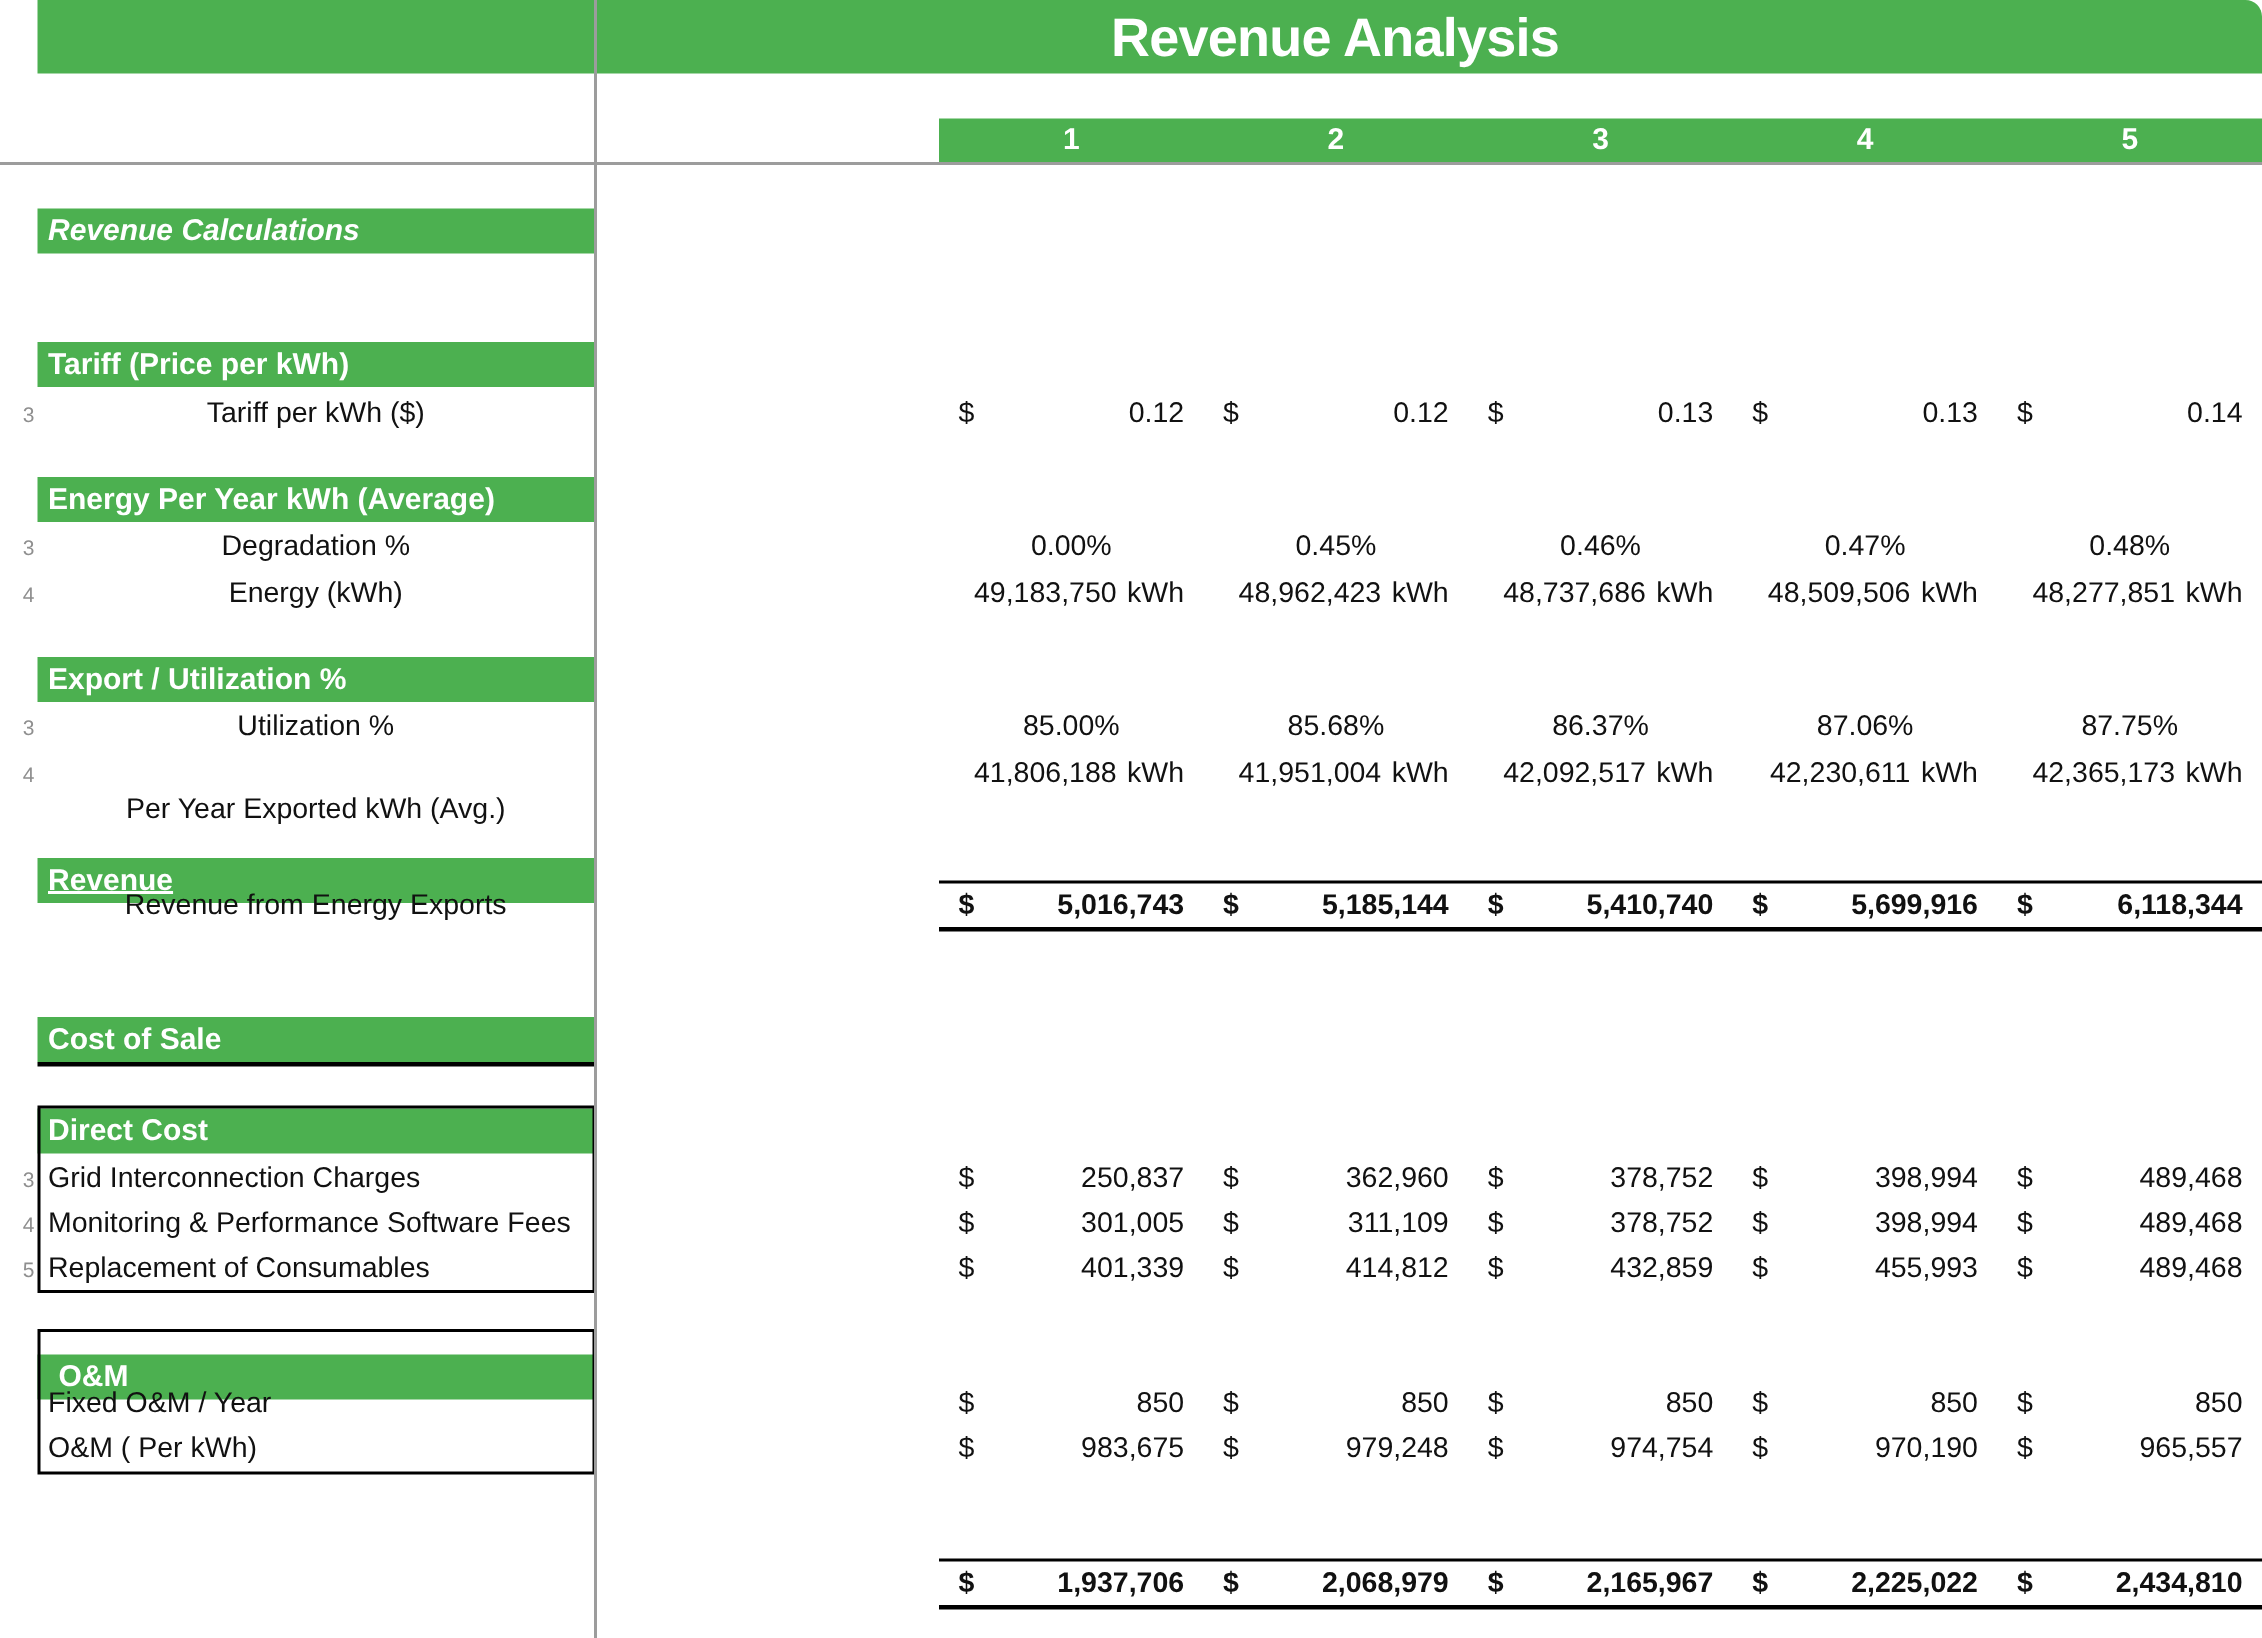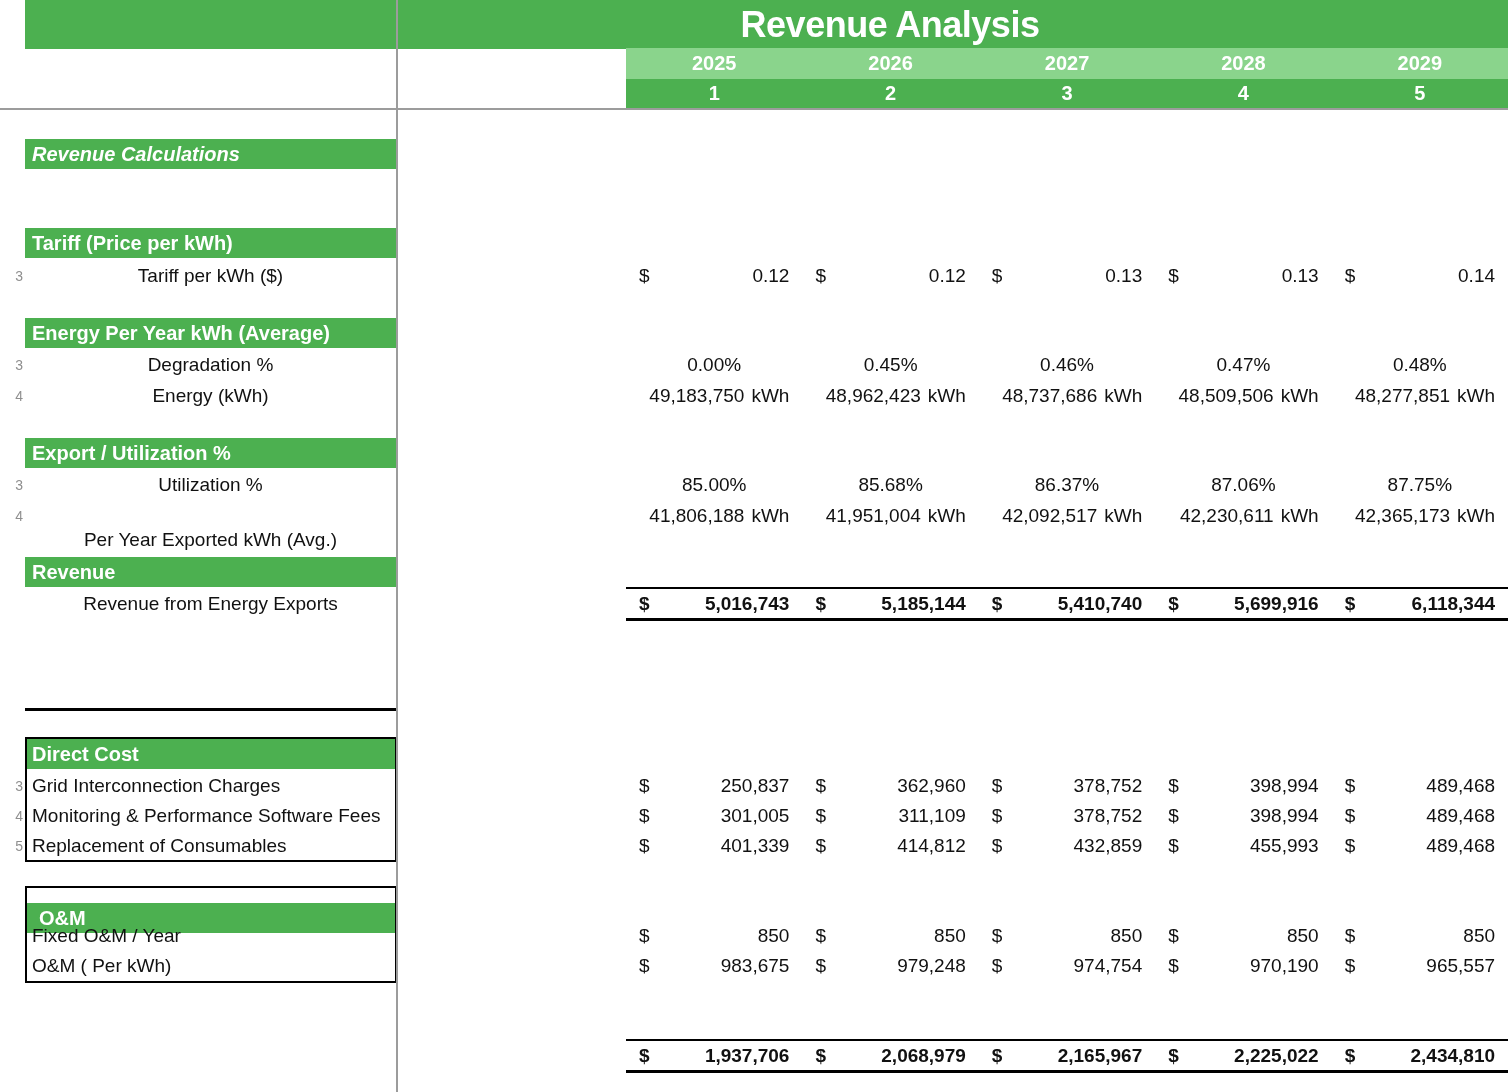--- a/index.html
+++ b/index.html
@@ -5,21 +5,21 @@
   :root{
     --green:#4CB050;
     --light-green:#8AD48C;
     --grid:#9C9C9C;
     --rownum:#8F8F8F;
     --ink:#111111;
   }
   html,body{margin:0;padding:0;background:#ffffff;}
   .page{
     position:relative;width:1508px;height:1092px;background:#ffffff;overflow:hidden;
-    font-family:"Liberation Sans", sans-serif;color:var(--ink);
+    font-family:"Liberation Sans", sans-serif;color:var(--ink);border-radius:11px;
   }
   .abs{position:absolute;box-sizing:border-box;}
   
   .title-bar{left:25px;top:0;width:1483px;height:49px;background:var(--green);}
   .title-text{
     left:620px;top:1px;width:540px;height:47px;line-height:47px;text-align:center;
     color:#ffffff;font-size:36px;font-weight:bold;letter-spacing:-0.5px;
   }
   .year-band{left:626px;top:48px;width:882px;height:31px;background:var(--light-green);display:flex;}
   .idx-band{left:626px;top:79px;width:882px;height:29px;background:var(--green);display:flex;}
@@ -61,40 +61,34 @@
   .bold .vcell, .vcell.bold{font-weight:bold;}
 </style>
 </head>
 <body>
 
 <div class="page">
 
   <div class="abs title-bar"></div>
   <div class="abs title-text">Revenue Analysis</div>
 
-  <div class="abs year-band" id="year-band">
-      <div class="band-cell">2025</div>
-      <div class="band-cell">2026</div>
-      <div class="band-cell">2027</div>
-      <div class="band-cell">2028</div>
-      <div class="band-cell">2029</div>
-    </div>
   <div class="abs idx-band" id="idx-band">
       <div class="band-cell">1</div>
       <div class="band-cell">2</div>
       <div class="band-cell">3</div>
       <div class="band-cell">4</div>
       <div class="band-cell">5</div>
     </div>
 
   <div class="abs sec italic" style="top:139px;">Revenue Calculations</div>
   <div class="abs sec" style="top:228px;">Tariff (Price per kWh)</div>
   <div class="abs sec" style="top:318px;">Energy Per Year kWh (Average)</div>
   <div class="abs sec" style="top:438px;">Export / Utilization %</div>
-  <div class="abs sec" style="top:557px;">Revenue</div>
+  <div class="abs sec" style="top:572px;text-decoration:underline;">Revenue</div>
+  <div class="abs sec" style="top:678px;">Cost of Sale</div>
   <div class="abs sec" style="top:739px;">Direct Cost</div>
   <div class="abs sec indent" style="top:903px;">O&amp;M</div>
 
   <div class="abs black-underline" style="top:708px;"></div>
   <div class="abs blackbox" style="top:737px;height:125px;"></div>
   <div class="abs blackbox" style="top:886px;height:97px;"></div>
 
   <div id="rows-root">
       <div class="abs row-num" style="top: 260px; height: 31px;">3</div>
       <div class="abs row-label center" style="top: 260px; height: 31px;">Tariff per kWh ($)</div>

